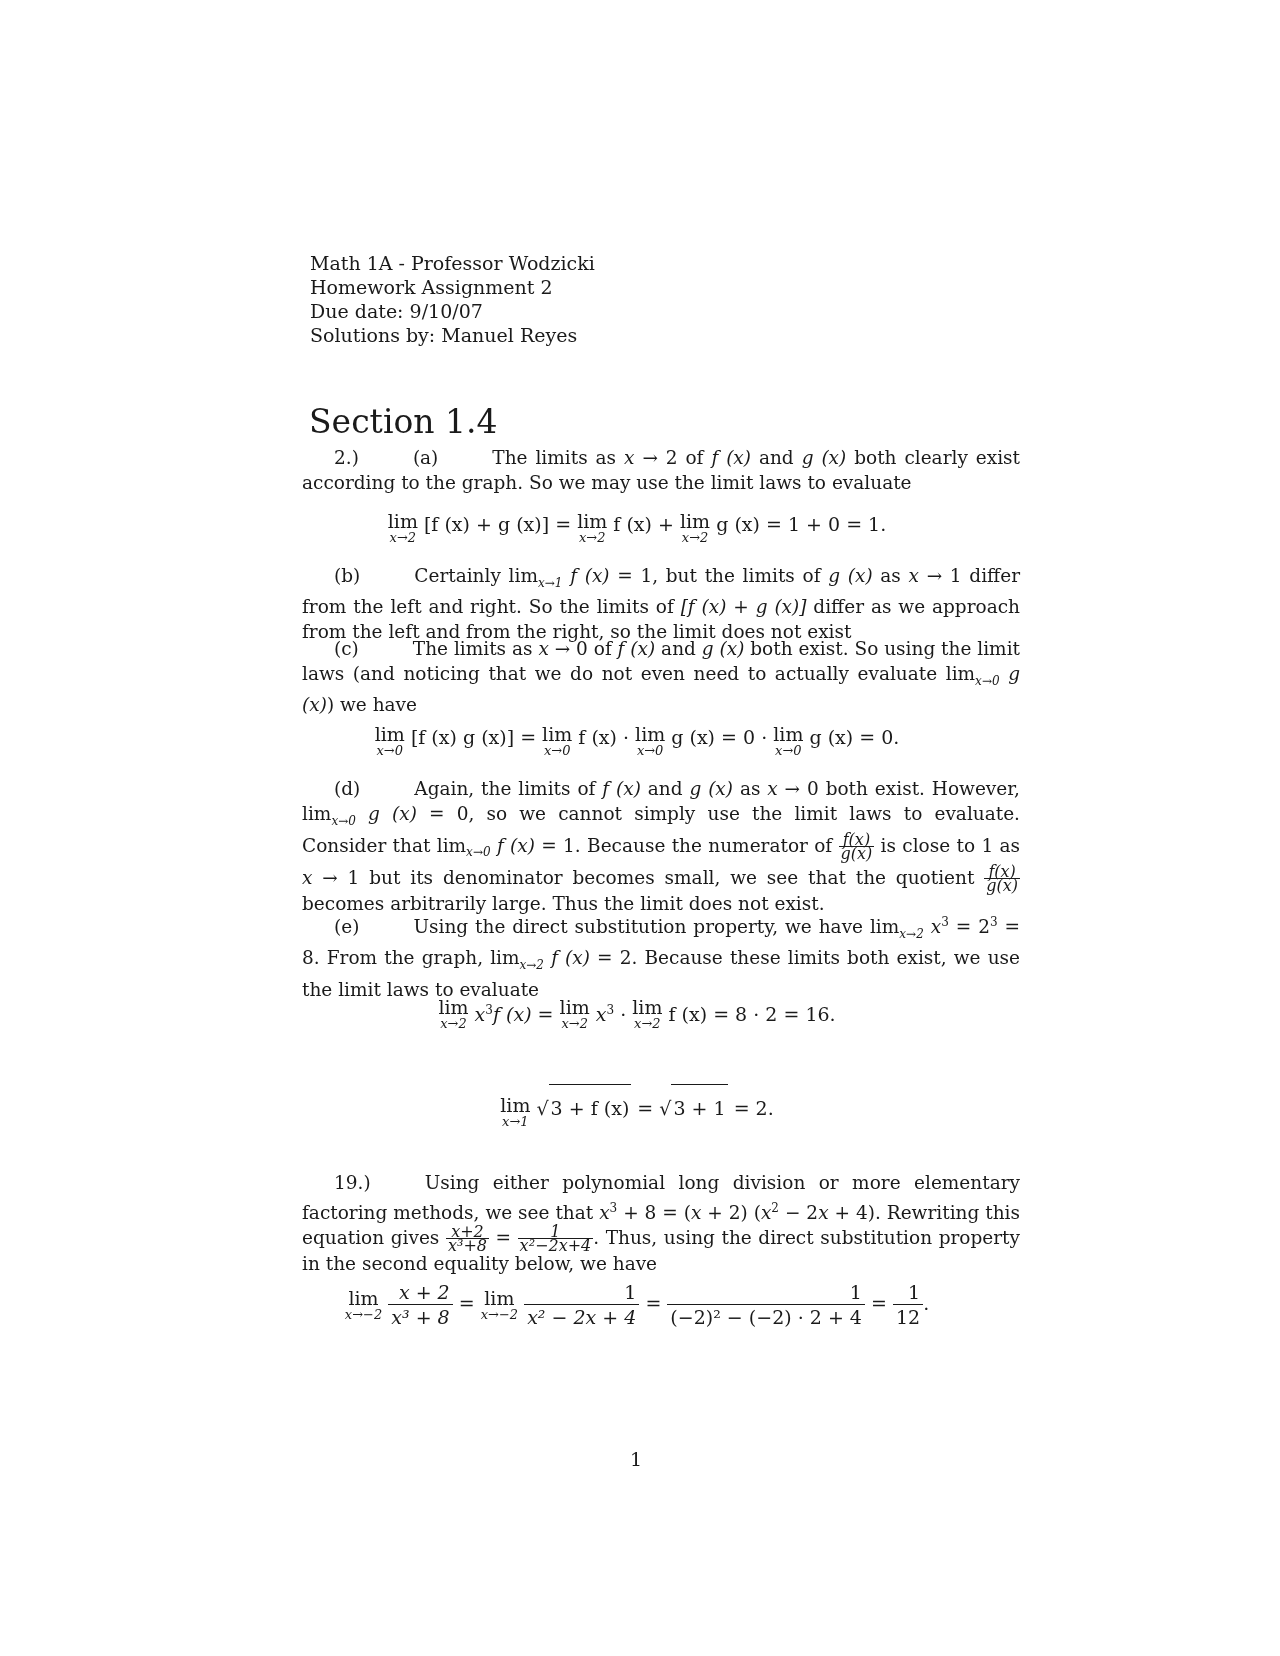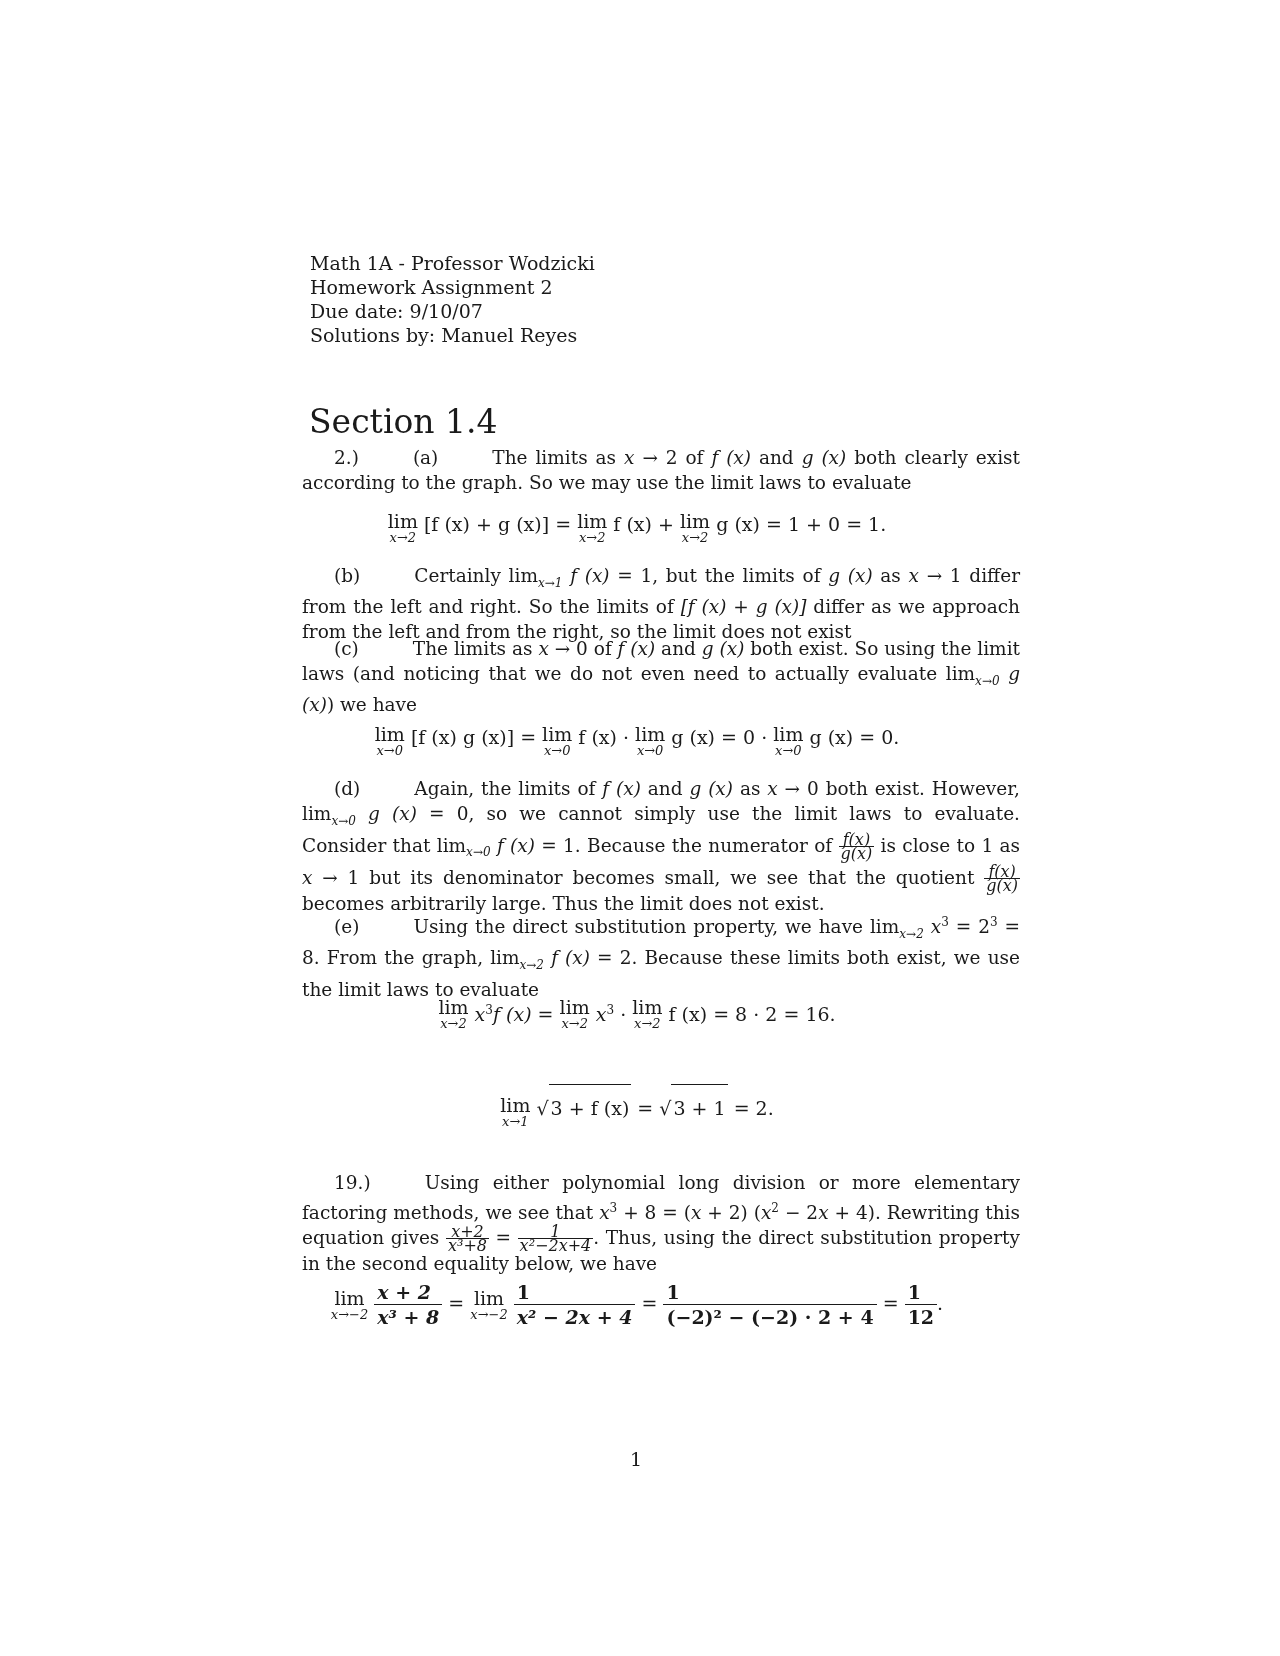--- a/index.html
+++ b/index.html
@@ -8,21 +8,21 @@
   .page { position:absolute; left:0; top:0; width:1280px; height:1656px; }
   .hdr { position:absolute; left:310px; font-size:19px; line-height:24px; white-space:nowrap; }
   .section { position:absolute; left:309px; top:402px; font-size:33px; line-height:40px;text-align:right; }
   .para { position:absolute; left:278px; width:718px; font-size:18.5px; line-height:24.6px; text-align:justify;margin-left:24px; }
   .indent { display:inline-block; width:32px; }
   .tab { display:inline-block; width:54px; }
   .eq { position:absolute; left:278px; width:718px; text-align:center; font-size:19px; line-height:24px; white-space:nowrap; }
   i { font-style:italic; }
   .lim { display:inline-block; text-align:center; vertical-align:top; line-height:19px; }
   .lim .sub { display:block; font-size:13px; line-height:13px; font-style:italic; }
-  .frac { display:inline-block; vertical-align:middle; text-align:left;font-weight:bold; }
+  .frac { display:inline-block; vertical-align:middle; text-align:right; }
   .frac .num { display:block; border-bottom:1px solid #1a1a1a; padding:0 3px; line-height:24px; }
   .frac .den { display:block; line-height:24px; padding:0 3px; }
   .sfrac { display:inline-block; vertical-align:middle; text-align:center; font-size:16px; line-height:13px; }
   .sfrac .num { display:block; border-bottom:1px solid #1a1a1a; padding:0 2px; }
   .sfrac .den { display:block; padding:0 2px; }
   .sqrt { border-top:1px solid #1a1a1a; padding:12px 2px; }
   sub, sup { font-size:12px; }
   .pagenum { position:absolute; left:630px; top:1448px; font-size:19px; }
 </style>
 </head>

